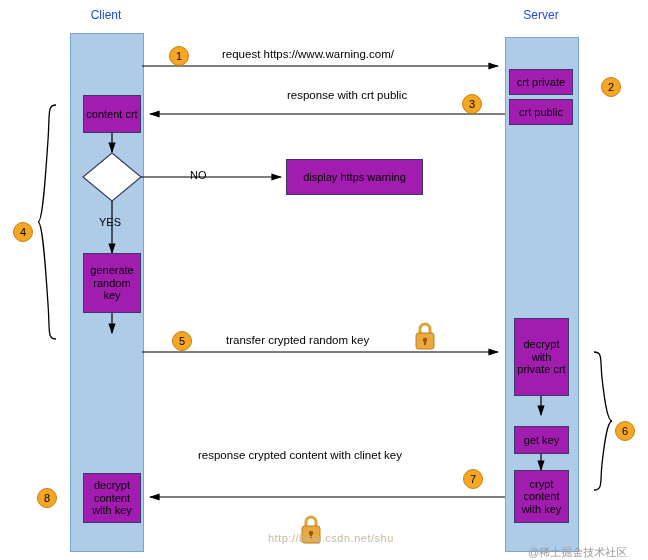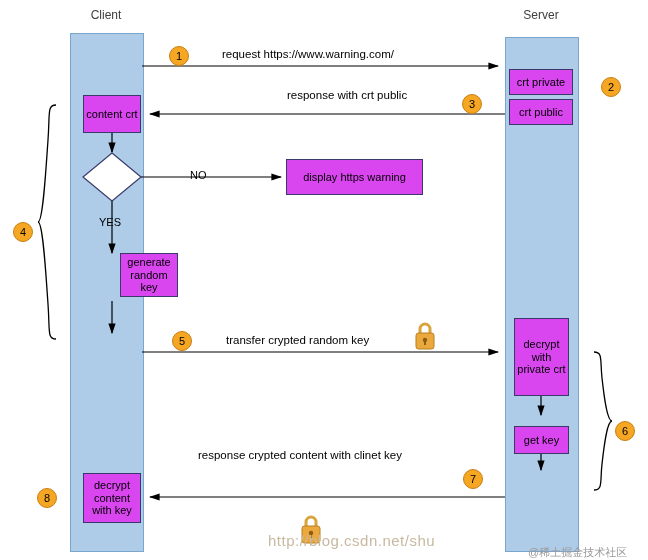--- a/index.html
+++ b/index.html
@@ -11,32 +11,32 @@
     position: relative;
     width: 648px;
     height: 560px;
     background: #ffffff;
     font-family: "Liberation Sans", sans-serif;
     overflow: hidden;
   }
   .lane-title {
     position: absolute;
     font-size: 12px;
-    color: #404040;
+    color: #1d4ed8;
     text-align: center;
     white-space: nowrap;
   }
   .lane {
     position: absolute;
     background: #aecbe8;
     border: 1px solid #7aa5cd;
   }
   .box {
     position: absolute;
-    background: #d946ef;
+    background: #a21caf;
     border: 1px solid #3a3a6a;
     font-size: 11px;
     color: #000;
     display: flex;
     align-items: center;
     justify-content: center;
     text-align: center;
     line-height: 1.15;
     box-sizing: border-box;
   }
@@ -86,21 +86,21 @@
     top: 0;
     width: 648px;
     height: 560px;
     pointer-events: none;
   }
   .lock {
     position: absolute;
   }
   .watermark {
     position: absolute;
-    font-size: 15px;
+    font-size: 11px;
     color: #c8b9a0;
     white-space: nowrap;
     letter-spacing: 0.5px;
   }
   .watermark2 {
     position: absolute;
     font-size: 11px;
     color: #9a9a9a;
     white-space: nowrap;
   }
@@ -145,33 +145,34 @@
     <line x1="541" y1="444" x2="541" y2="470" stroke="#000" stroke-width="1.2" marker-end="url(#arrow)"></line>
 
     <path d="M56,105 C47,105 50,113 48,140 C46,168 43,222 38,222 C43,222 46,276 48,304 C50,331 47,339 56,339" fill="none" stroke="#000" stroke-width="1.3"></path>
 
     <path d="M594,352 C603,352 600,360 602,378 C604,396 607,421 612,421 C607,421 604,446 602,464 C600,482 603,490 594,490" fill="none" stroke="#000" stroke-width="1.3"></path>
   </svg>
 
   <div class="box" style="left:83px; top:95px; width:58px; height:38px;">content crt</div>
 
 
-  <div class="box" style="left:83px; top:253px; width:58px; height:44px;margin-left:37px;">generate random key</div>
+  <div class="box" style="left:83px; top:253px; width:58px; height:60px;">generate random key</div>
 
 
   <div class="box" style="left:83px; top:473px; width:58px; height:50px;">decrypt content with key</div>
 
   <div class="box" style="left:509px; top:69px; width:64px; height:26px;">crt private</div>
 
   <div class="box" style="left:509px; top:99px; width:64px; height:26px;">crt public</div>
 
   <div class="box" style="left:514px; top:318px; width:55px; height:78px;">decrypt with private crt</div>
 
   <div class="box" style="left:514px; top:416px; width:55px; height:28px;margin-top:10px;">get key</div>
 
+  <div class="box" style="left:514px; top:470px; width:55px; height:53px;">crypt content with key</div>
 
   <div class="box" style="left:286px; top:159px; width:137px; height:36px;">display https warning</div>
 
   <div class="edge-label" style="left:222px; top:48px;">request https://www.warning.com/</div>
   <div class="edge-label" style="left:287px; top:89px;">response with crt public</div>
   <div class="small-label" style="left:190px; top:169px;">NO</div>
   <div class="small-label" style="left:99px; top:216px;">YES</div>
   <div class="edge-label" style="left:226px; top:334px;">transfer crypted random key</div>
   <div class="edge-label" style="left:198px; top:449px;">response crypted content with clinet key</div>
 

